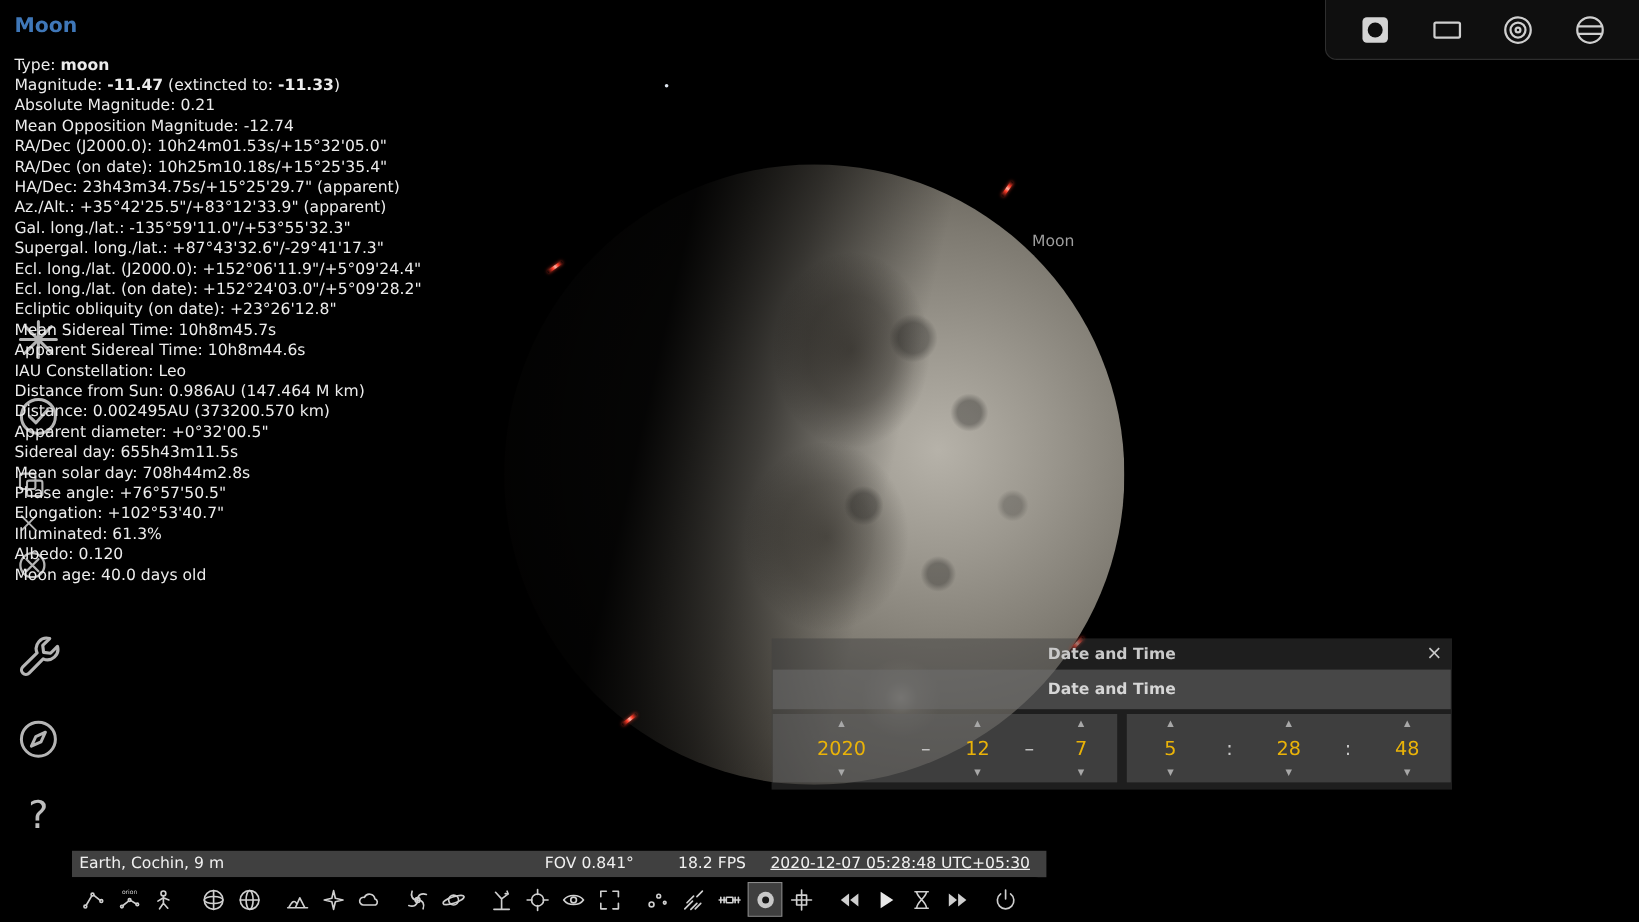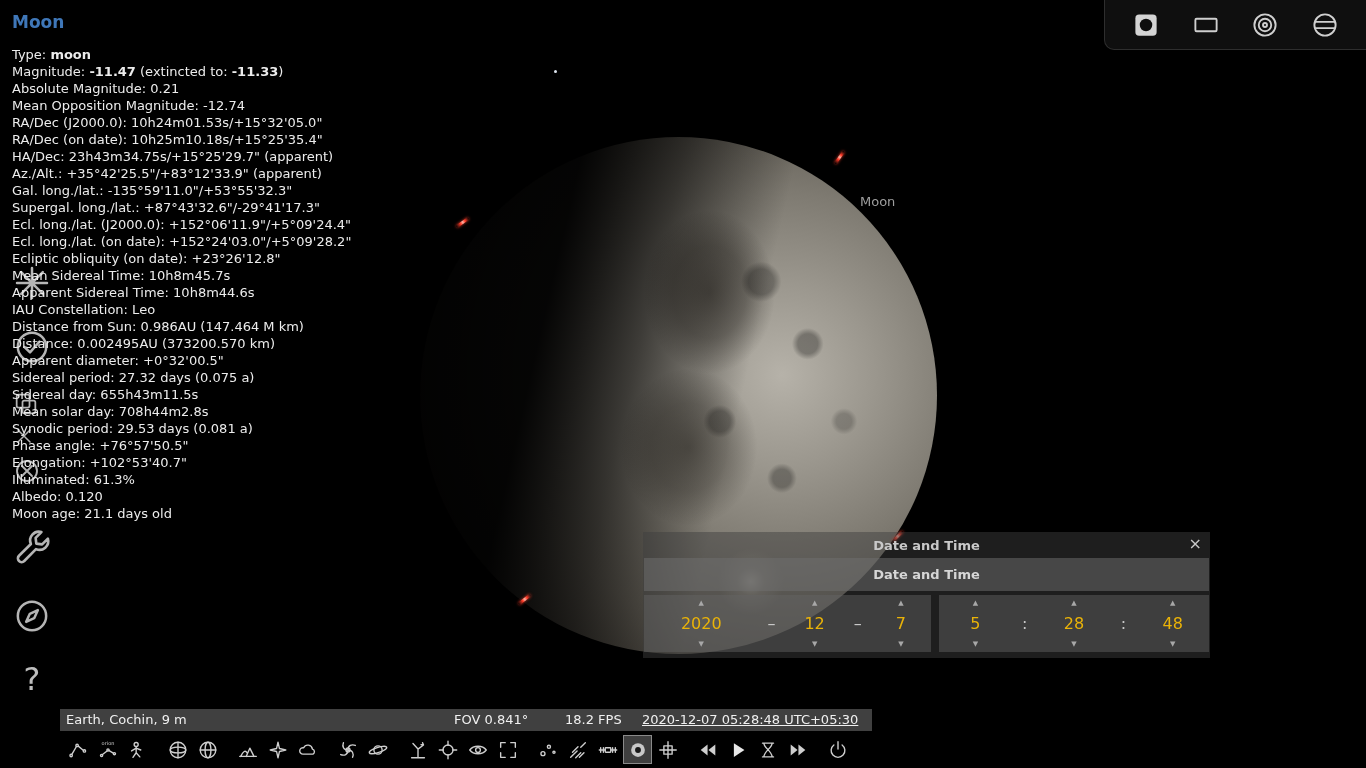--- a/index.html
+++ b/index.html
@@ -111,29 +111,27 @@
         <div class="info-line"><span>Supergal. long./lat.: +87°43'32.6"/-29°41'17.3"</span></div>
         <div class="info-line"><span>Ecl. long./lat. (J2000.0): +152°06'11.9"/+5°09'24.4"</span></div>
         <div class="info-line"><span>Ecl. long./lat. (on date): +152°24'03.0"/+5°09'28.2"</span></div>
         <div class="info-line"><span>Ecliptic obliquity (on date): +23°26'12.8"</span></div>
         <div class="info-line"><span>Mean Sidereal Time: 10h8m45.7s</span></div>
         <div class="info-line"><span>Apparent Sidereal Time: 10h8m44.6s</span></div>
         <div class="info-line"><span>IAU Constellation: Leo</span></div>
         <div class="info-line"><span>Distance from Sun: 0.986AU (147.464 M km)</span></div>
         <div class="info-line"><span>Distance: 0.002495AU (373200.570 km)</span></div>
         <div class="info-line"><span>Apparent diameter: +0°32'00.5"</span></div>
-        <div class="info-line"><span>Sidereal period: 27.32 days (0.075 a)</span></div>
         <div class="info-line"><span>Sidereal day: 655h43m11.5s</span></div>
         <div class="info-line"><span>Mean solar day: 708h44m2.8s</span></div>
-        <div class="info-line"><span>Synodic period: 29.53 days (0.081 a)</span></div>
         <div class="info-line"><span>Phase angle: +76°57'50.5"</span></div>
         <div class="info-line"><span>Elongation: +102°53'40.7"</span></div>
         <div class="info-line"><span>Illuminated: 61.3%</span></div>
         <div class="info-line"><span>Albedo: 0.120</span></div>
-        <div class="info-line"><span>Moon age: 21.1 days old</span></div>
+        <div class="info-line"><span>Moon age: 40.0 days old</span></div>
       </div>
   </div>
 
   <div class="left-toolbar">
       <div class="side-icon" style="top: 263px; width: 40px; height: 40px;">
         <svg class="ic" viewBox="0 0 24 24">
           <path d="M12 3 V21 M3 12 H21 M5.5 5.5 L18.5 18.5 M18.5 5.5 L5.5 18.5"></path>
         </svg>
       </div>
       <div class="side-icon" style="top: 327px; width: 40px; height: 40px;">

